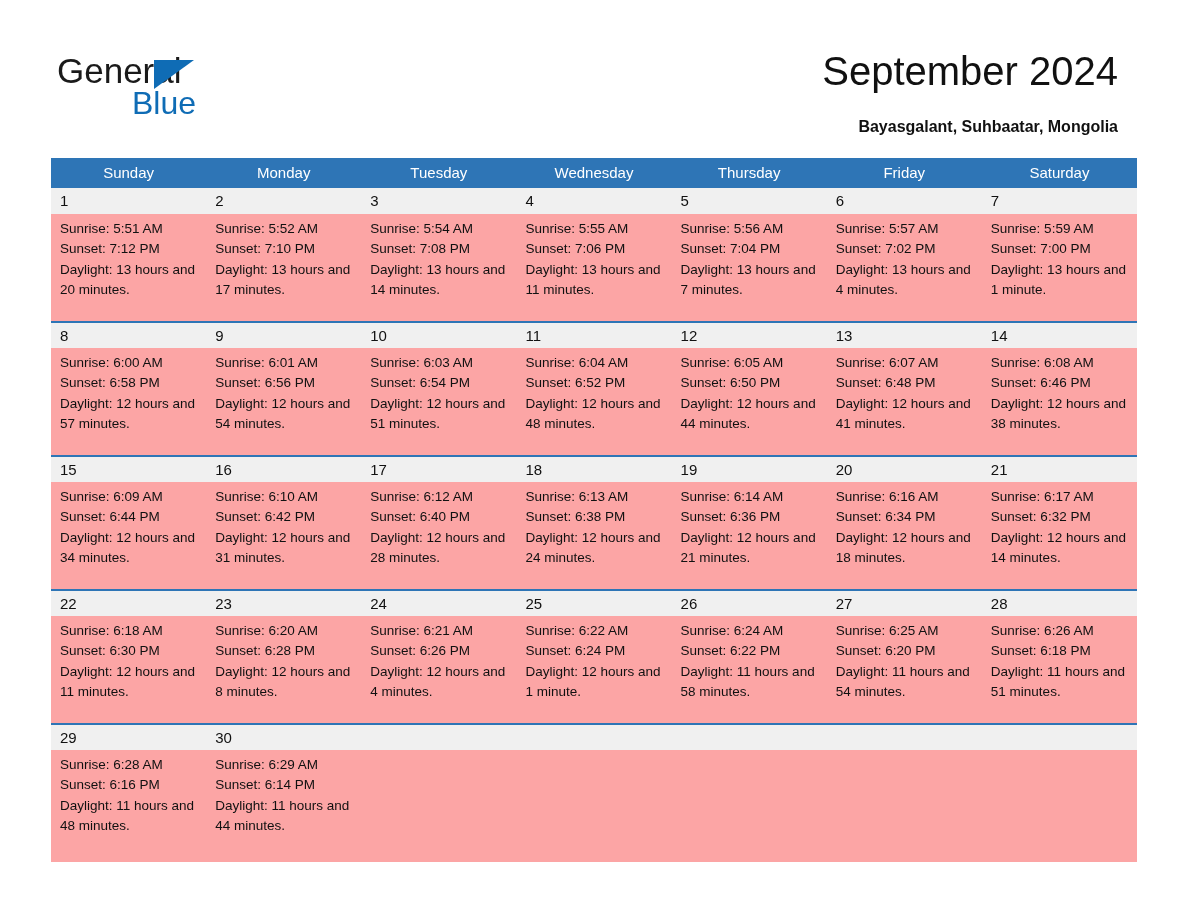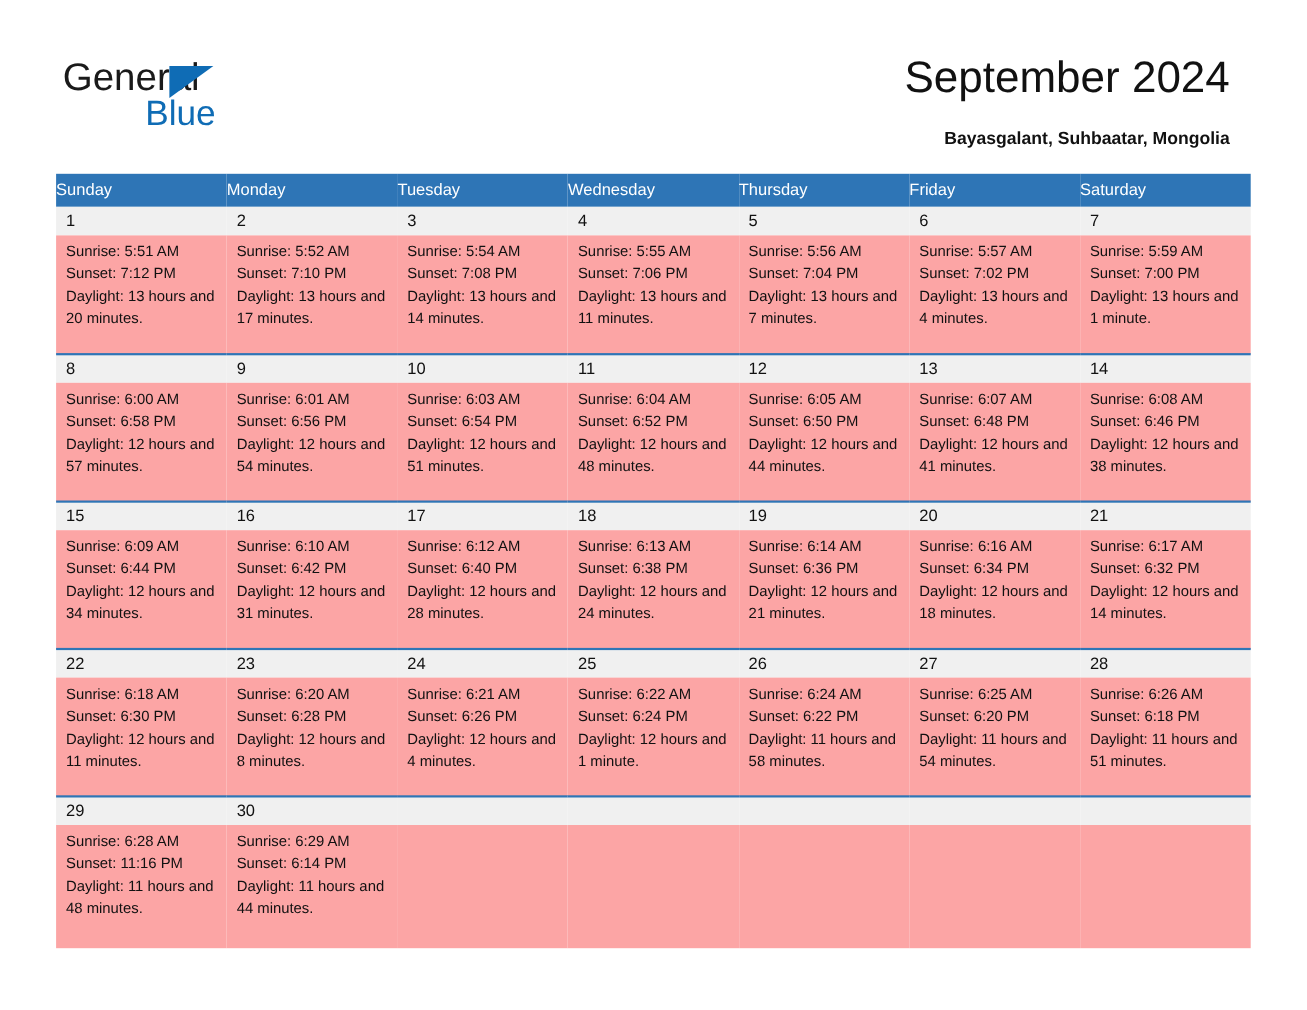--- a/index.html
+++ b/index.html
@@ -102,21 +102,21 @@
   .cal-table td {
     padding: 0;
     margin: 0;
     vertical-align: top;
   }
   thead th {
     background: #2e75b6;
     color: #ffffff;
     font-size: 15px;
     font-weight: 400;
-    text-align: left;
+    text-align: center;
     height: 30px;
     line-height: 30px;
     padding: 0 0 0 9px;
     box-sizing: border-box;
   }
   
   .daynum-row td {
     background: #f0f0f0;
     height: 26px;
     border-top: 2px solid #2e75b6;
@@ -376,21 +376,21 @@
           <td>30</td>
           <td></td>
           <td></td>
           <td></td>
           <td></td>
           <td></td>
         </tr>
         <tr class="info-row last">
           <td>
             <span class="info-line">Sunrise: 6:28 AM</span>
-            <span class="info-line">Sunset: 11:16 PM</span>
+            <span class="info-line">Sunset: 6:16 PM</span>
             <span class="info-wrap">Daylight: 11 hours and 48 minutes.</span>
           </td>
           <td>
             <span class="info-line">Sunrise: 6:29 AM</span>
             <span class="info-line">Sunset: 6:14 PM</span>
             <span class="info-wrap">Daylight: 11 hours and 44 minutes.</span>
           </td>
           <td class="empty-cell"></td>
           <td class="empty-cell"></td>
           <td class="empty-cell"></td>

